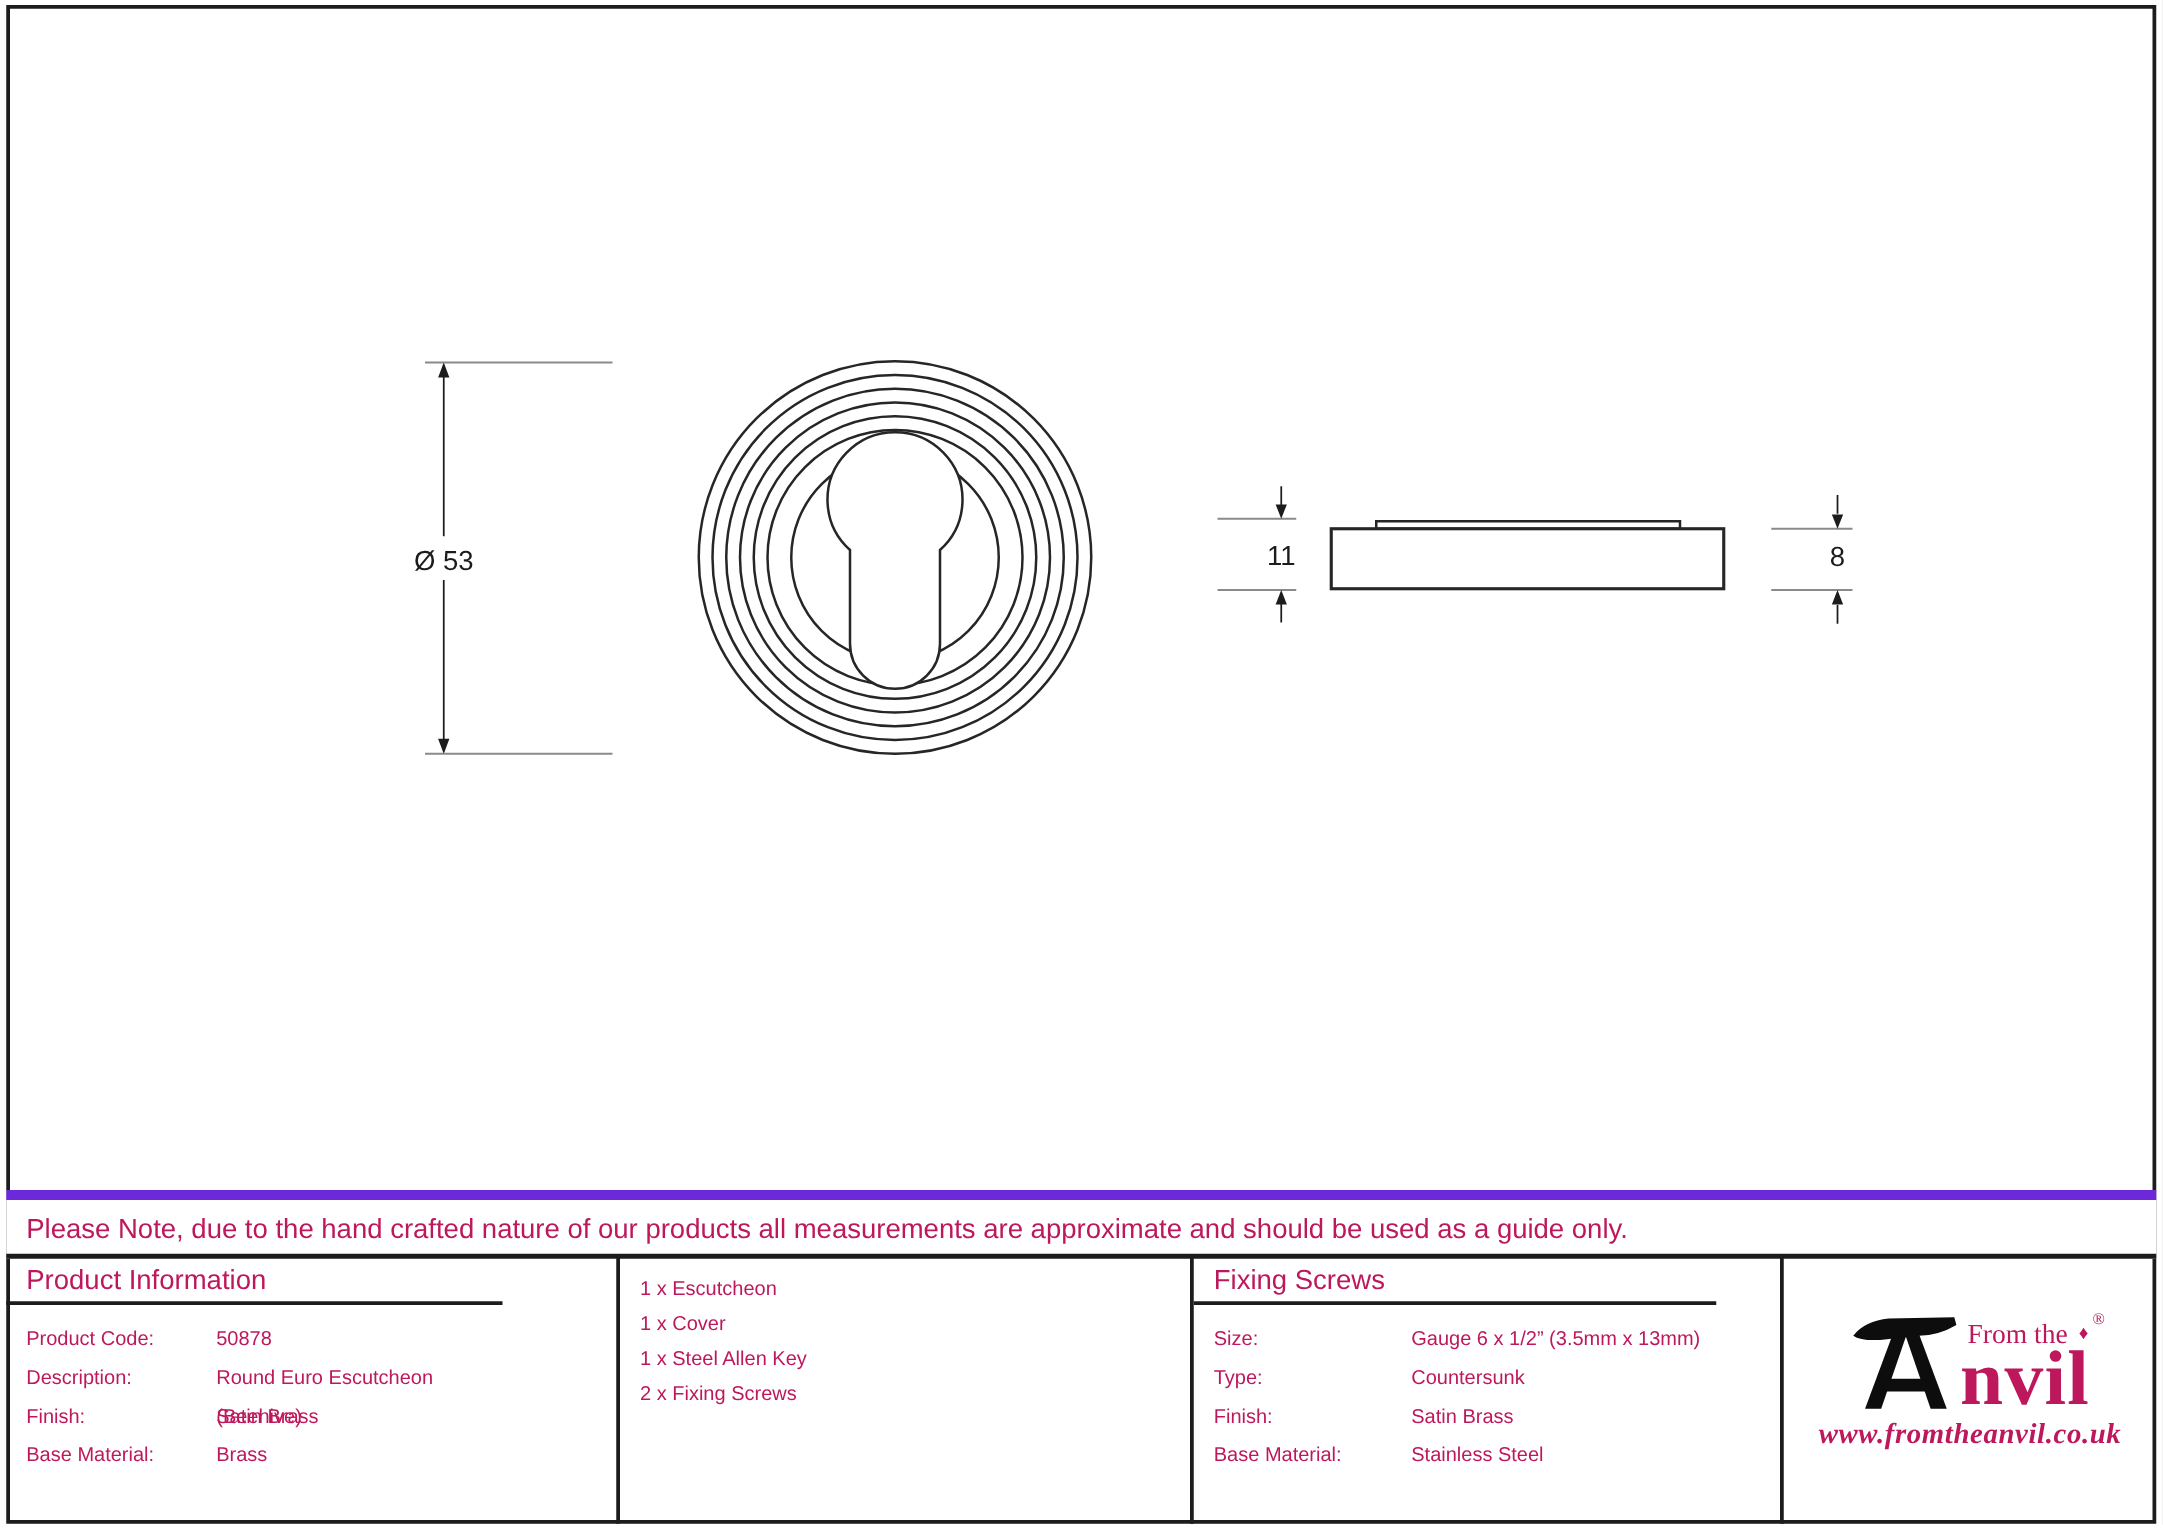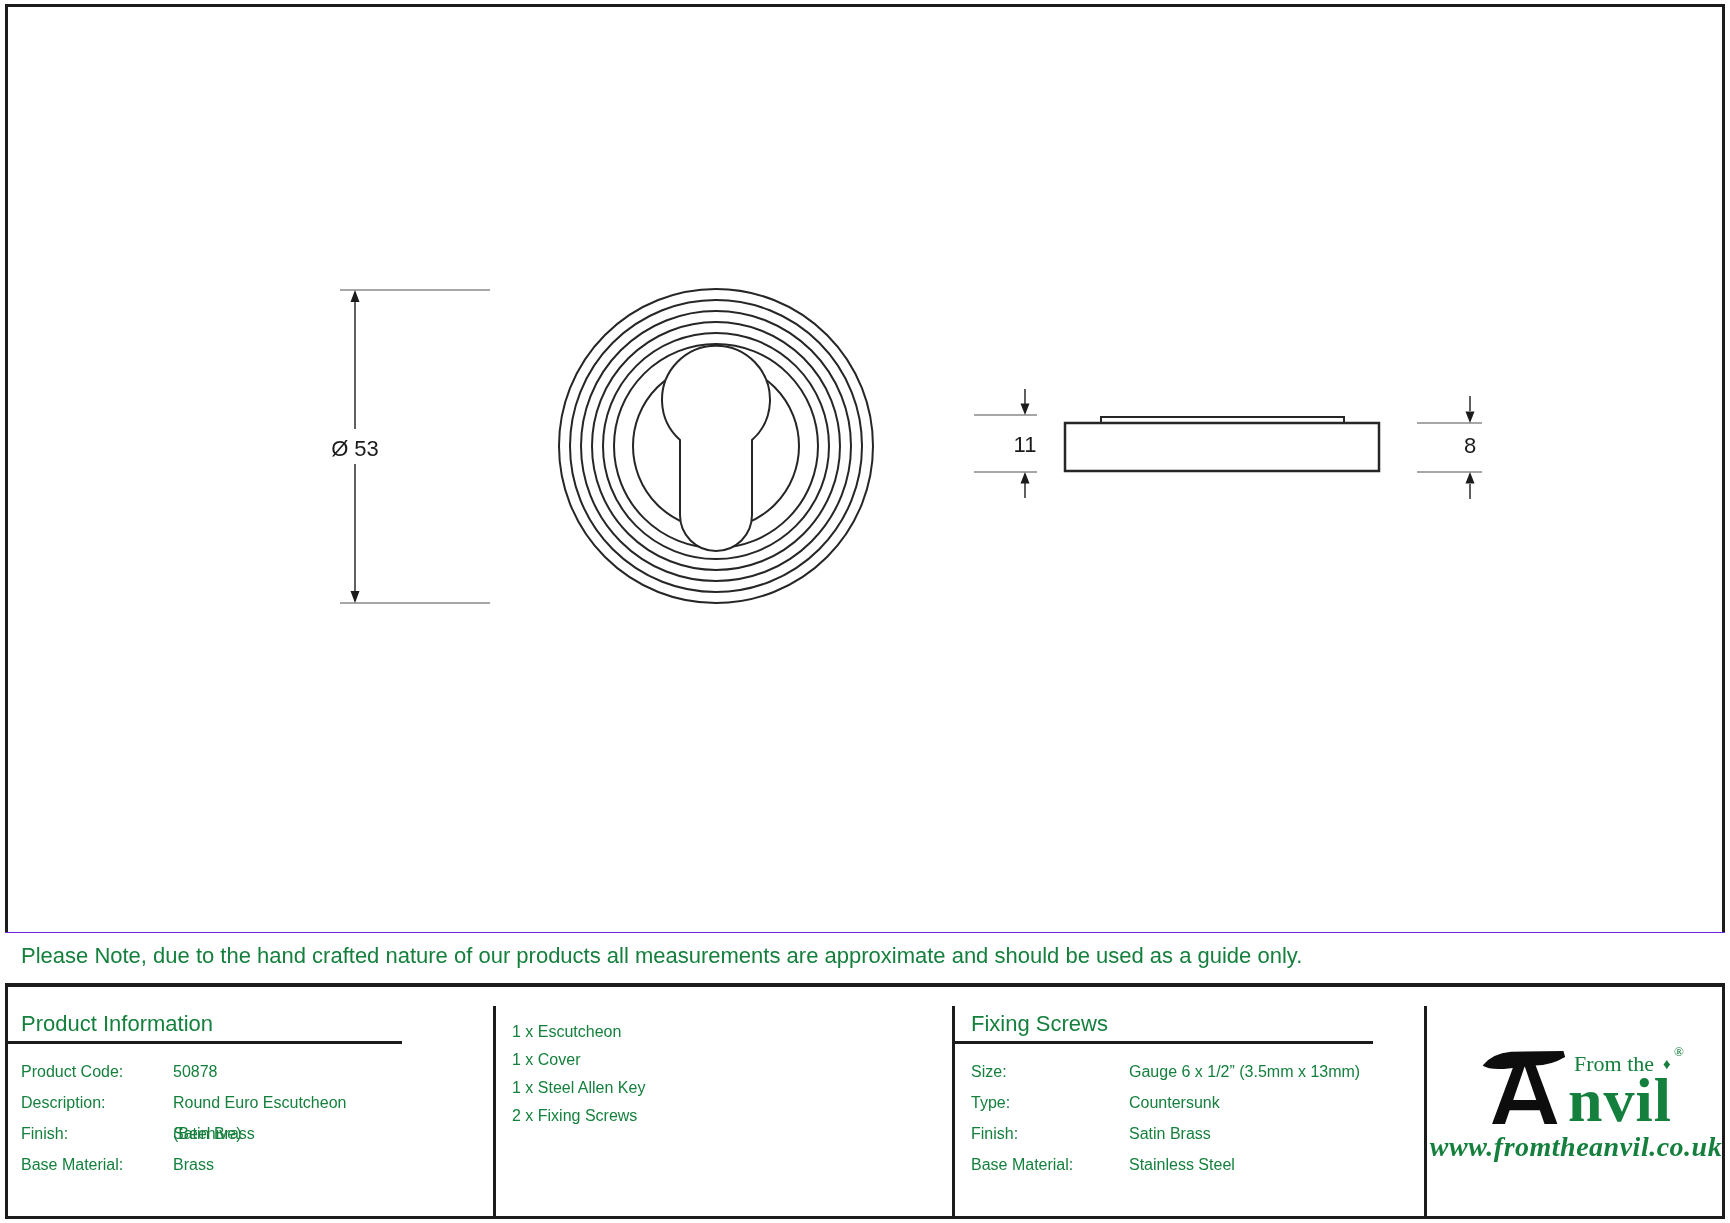--- a/index.html
+++ b/index.html
@@ -1,35 +1,35 @@
 <!DOCTYPE html>
 <html><head>
 <meta charset="utf-8">
 <style>
   html,body{margin:0;padding:0;background:#e8e8e8;}
   #sheet{
     position:relative;
     width:1730px;height:1223px;
     background:#ffffff;
     font-family:"Liberation Sans", sans-serif;
-    color:#15803d;
+    color:#be185d;
     overflow:hidden;
   }
   #frame{
     position:absolute;left:5px;top:4px;right:5px;bottom:4px;
     border:3px solid #1c1c1c;
     box-sizing:border-box;
   }
   #drawing-svg{position:absolute;left:0;top:0;}
   .dim-label{font-family:"Liberation Sans",sans-serif;font-size:22px;fill:#1c1c1c;}
   
   #note-bar{
-    position:absolute;left:5px;right:5px;top:932px;height:55px;
+    position:absolute;left:5px;right:5px;top:952px;height:55px;
     box-sizing:border-box;
-    border-top:1px solid #6d28d9;
+    border-top:8px solid #6d28d9;
     border-bottom:4px solid #1c1c1c;
     line-height:46px;
     padding-left:16px;
     font-size:22px;
     background:#fff;
   }
   
   #spec-table{position:absolute;left:5px;right:5px;top:1006px;bottom:4px;}
   .col{position:absolute;top:0;bottom:0;box-sizing:border-box;}
   #col-product{left:0;width:397px;}
@@ -57,21 +57,21 @@
     display:flex;align-items:center;white-space:nowrap;
   }
   .logo-diamond{font-size:15px;margin-left:9px;}
   .logo-reg{position:absolute;top:-7px;right:-12px;font-size:13px;font-family:"Liberation Serif",serif;}
   .logo-main{
     font-family:"Liberation Serif",serif;font-weight:bold;
     font-size:62px;line-height:0.82;letter-spacing:1px;
   }
   .logo-site{
     font-family:"Liberation Serif",serif;font-style:italic;font-weight:bold;
-    font-size:28px;margin-top:5px;letter-spacing:0.5px;white-space:nowrap;
+    font-size:23px;margin-top:5px;letter-spacing:0.5px;white-space:nowrap;
   }
 </style>
 </head>
 <body>
 
 <div id="sheet">
   <div id="frame"></div>
 
   <svg id="drawing-svg" width="1730" height="1223" viewBox="0 0 1730 1223">
 

